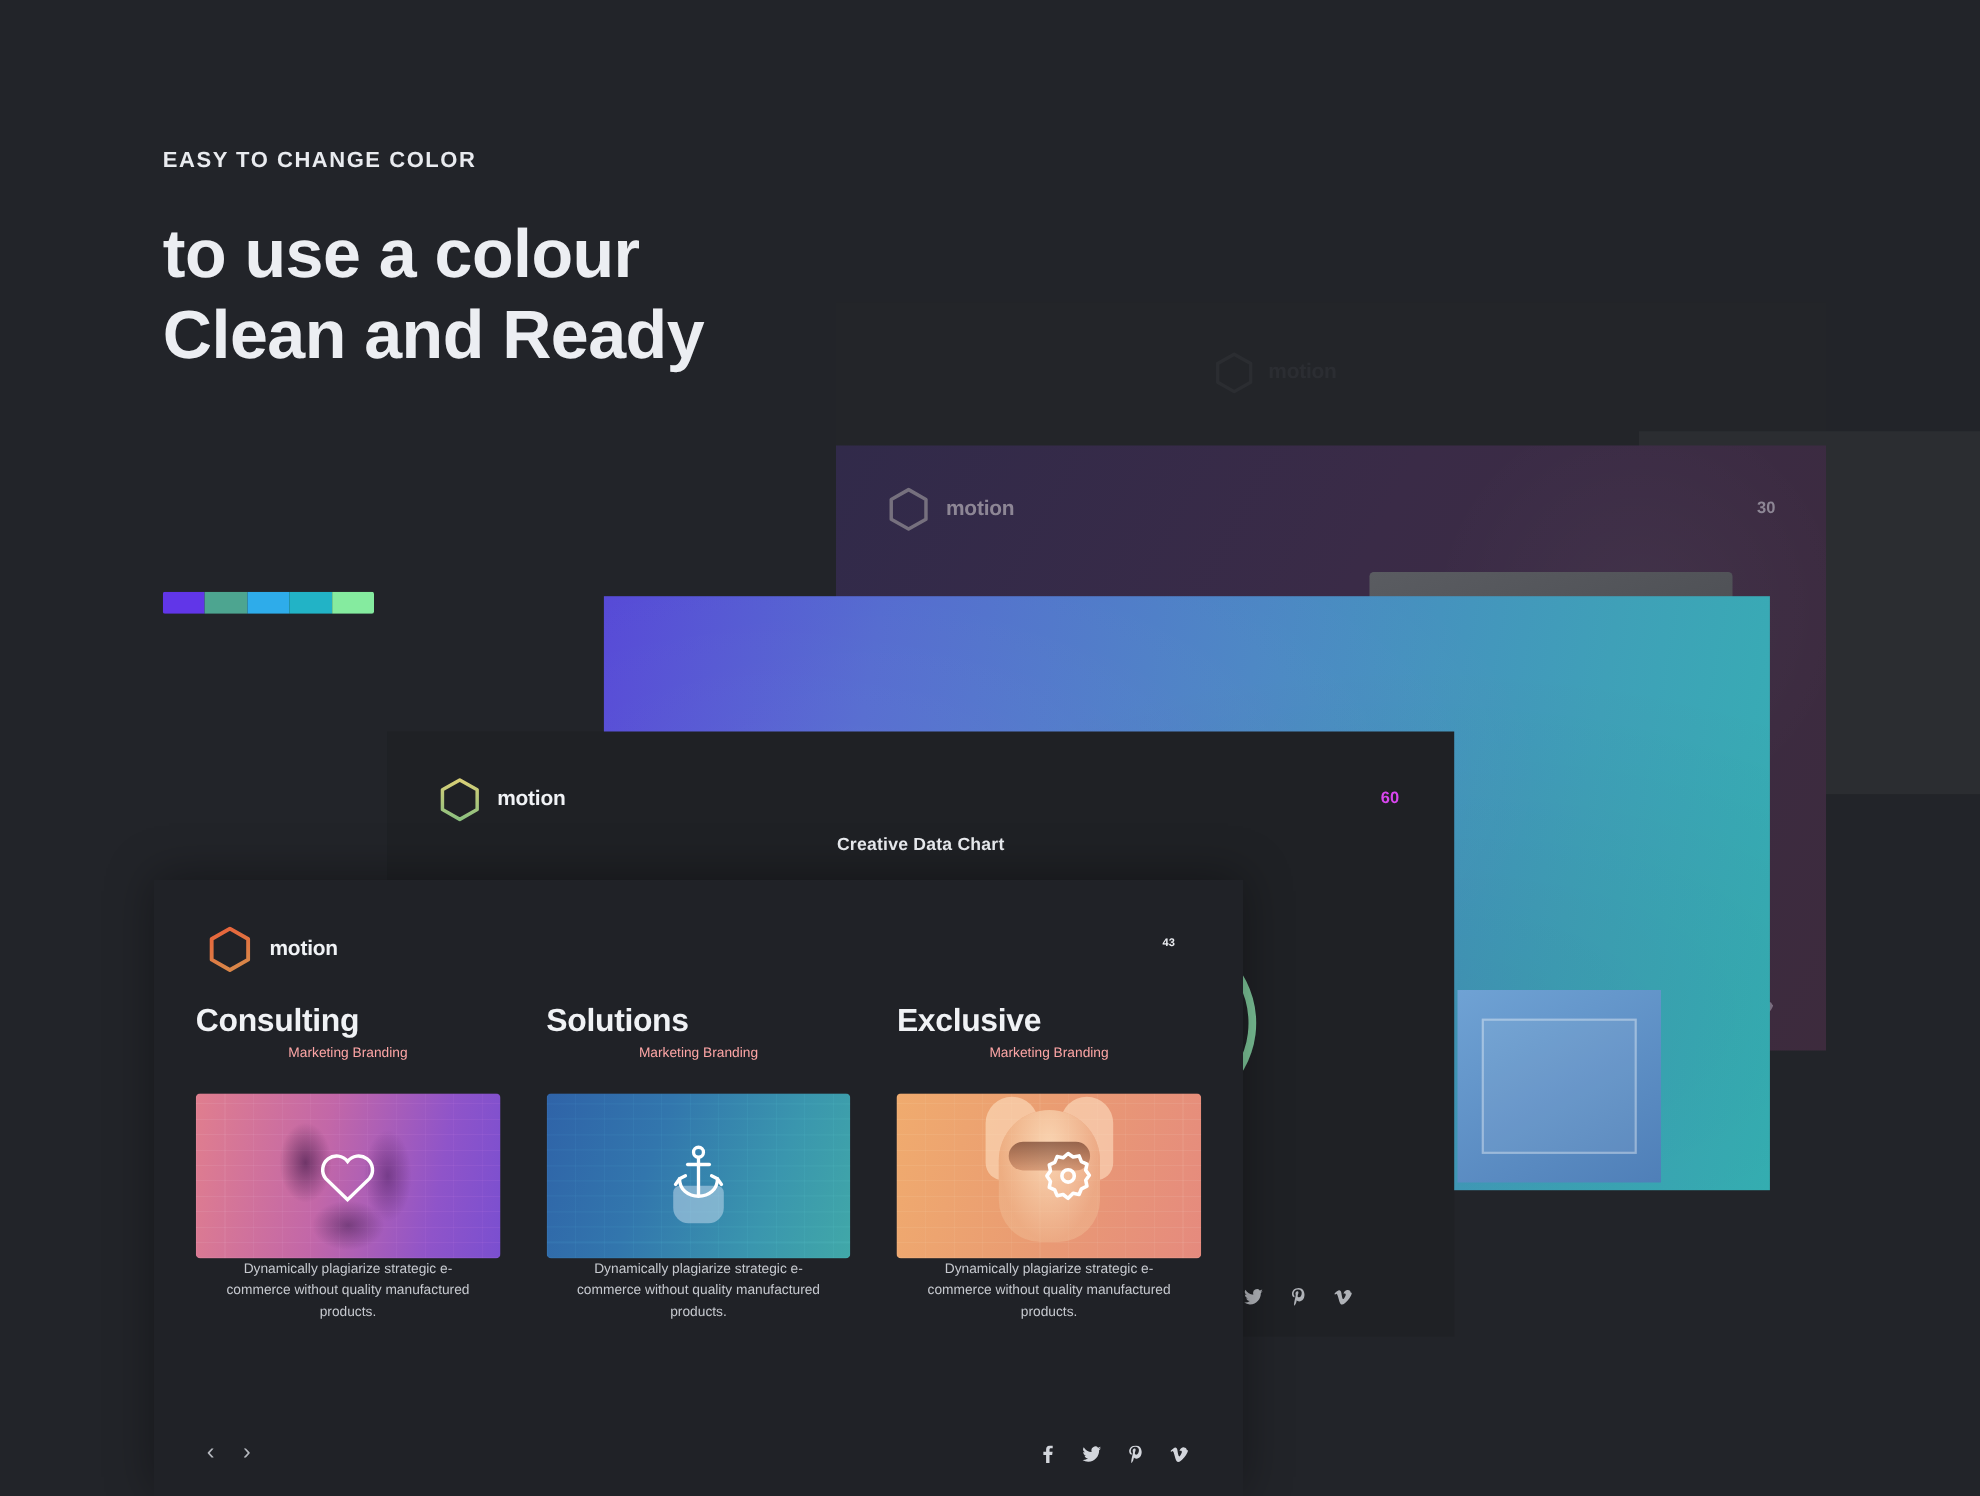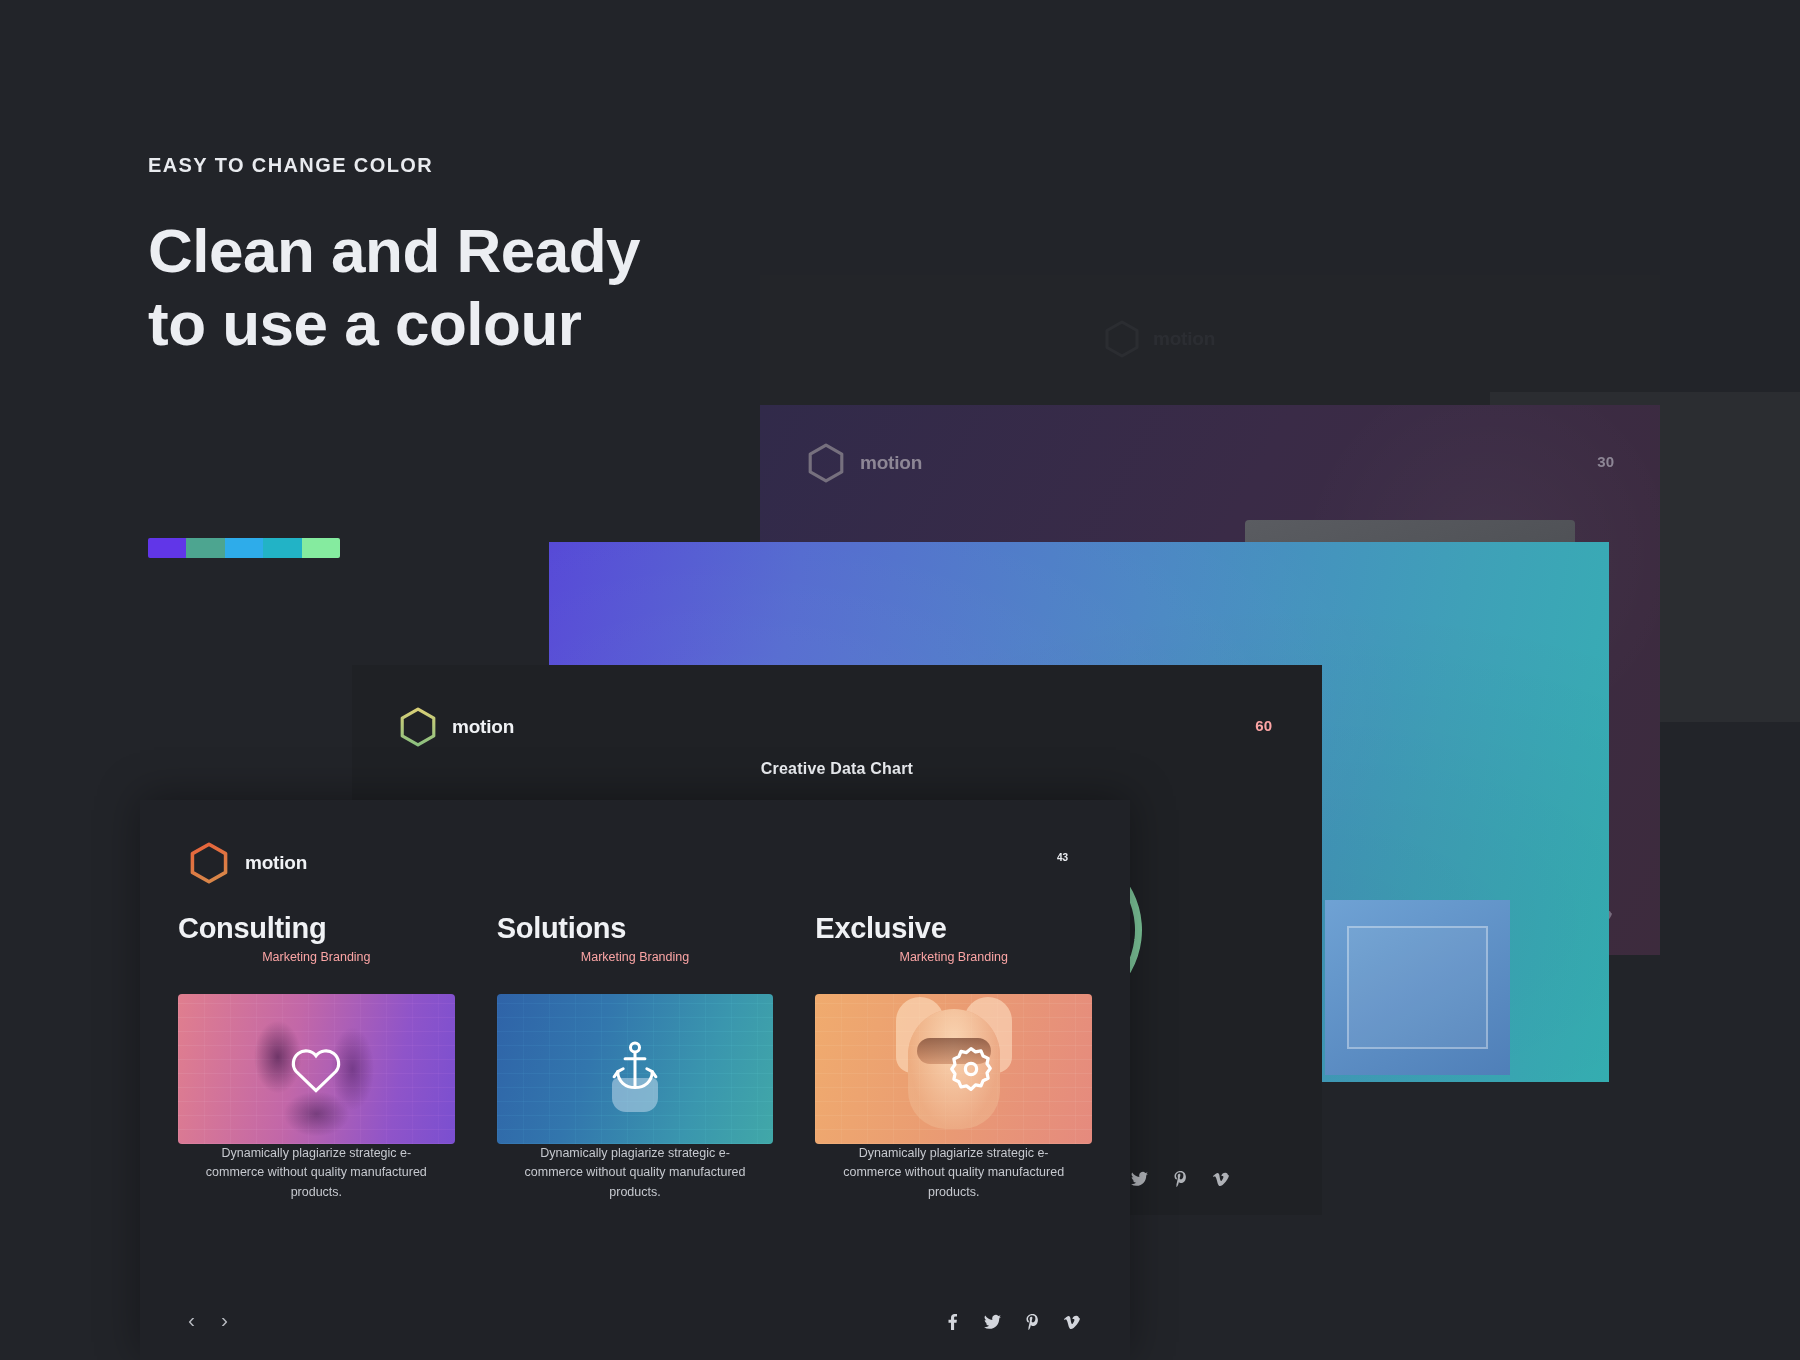--- a/index.html
+++ b/index.html
@@ -5,21 +5,21 @@
   * { margin:0; padding:0; box-sizing:border-box; }
   html,body{ background:#222429; }
   body{
     width:1800px; height:1360px;
     position:relative; overflow:hidden;
     font-family:"Liberation Sans", sans-serif;
     color:#e8eaee;
   }
 
   
-  .hero{ position:absolute; left:148px; top:135px; width:640px; z-index:60;margin-top:19px; }
+  .hero{ position:absolute; left:148px; top:135px; width:640px; z-index:60; }
   .kicker{
     font-size:20px; font-weight:bold; letter-spacing:1.4px;
     color:#e9ebef; text-transform:uppercase;
   }
   .headline{
     margin-top:38px; font-size:62px; line-height:1.17; font-weight:bold;
     color:#eceef2; letter-spacing:-0.5px;
   }
   .swatches{
     position:absolute; left:148px; top:538px; z-index:60;
@@ -109,21 +109,21 @@
     border:2px solid rgba(255,255,255,.35);
     background:rgba(255,255,255,.07);
   }
 
   
   .card-chart{
     left:352px; top:665px; width:970px; height:550px;
     background:#1f2125; z-index:20;
   }
   .cc-head{ position:absolute; left:48px; top:42px; display:flex; align-items:center; gap:16px; }
-  .cc-num{ position:absolute; right:50px; top:52px; font-size:15px; font-weight:bold; color:#fca5a5; }
+  .cc-num{ position:absolute; right:50px; top:52px; font-size:15px; font-weight:bold; color:#d946ef; }
   .cc-title{
     position:absolute; left:0; right:0; top:95px; text-align:center;
     font-size:16px; font-weight:bold; color:#eceef2; letter-spacing:.2px;
   }
   .cc-donut{
     position:absolute; left:620px; top:180px; width:170px; height:170px;
     border-radius:50%;
     border:7px solid #7cc498;
     border-left-color:transparent;
     transform:rotate(-38deg);
@@ -220,22 +220,22 @@
   }
   .ico{ cursor:pointer; line-height:0; }
   .arrow{ color:#b6b9bf; font-size:21px; line-height:1; cursor:pointer; }
 </style>
 </head>
 <body>
 
 <div class="hero">
   <div class="kicker">EASY TO CHANGE COLOR</div>
   <div class="headline">
+    <div>to use a colour</div>
     <div>Clean and Ready</div>
-    <div>to use a colour</div>
   </div>
 </div>
 
 <div class="swatches">
   <i style="background: rgb(97, 54, 232);"></i>
   <i style="background: rgb(77, 165, 144);"></i>
   <i style="background: rgb(46, 172, 234);"></i>
   <i style="background: rgb(34, 179, 198);"></i>
   <i style="background: rgb(133, 235, 159);"></i>
 </div>

